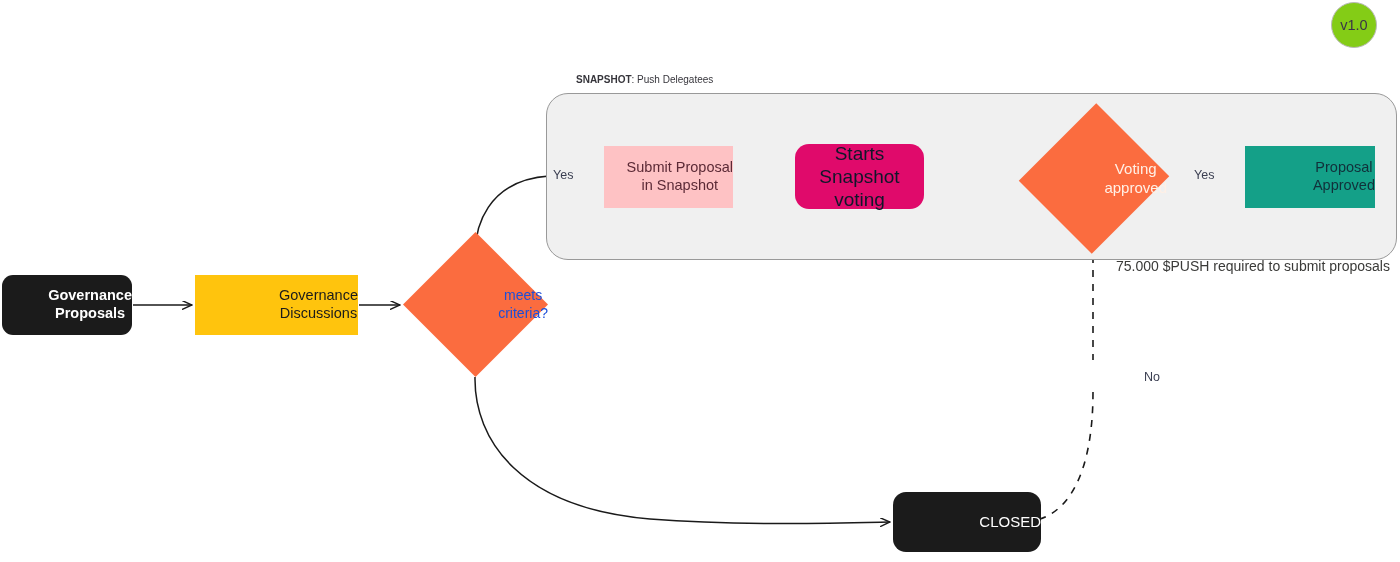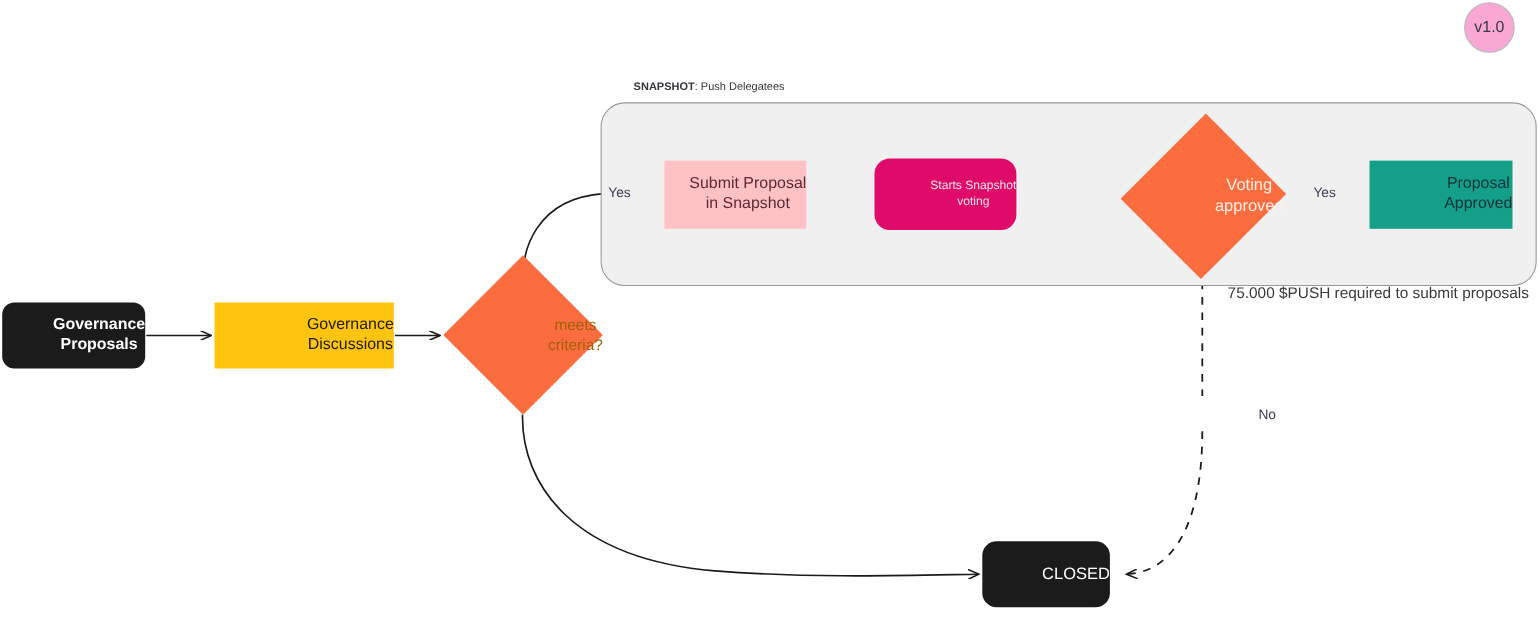--- a/index.html
+++ b/index.html
@@ -52,21 +52,21 @@
   #node-governance-discussions {
     left: 195px; top: 275px; width: 163px; height: 60px;
     background: #FFC40D;
     color: #1b1b1b;
     font-size: 14.5px;
     font-weight: 400;
   }
   #node-meets-criteria {
     left: 403px; top: 232px; width: 145px; height: 145px;
     font-size: 14px;
-    color: #a16207;
+    color: #1d4ed8;
   }
   #node-meets-criteria .diamond-bg,
   #node-voting-approved .diamond-bg {
     position: absolute;
     left: 0; top: 0; width: 100%; height: 100%;
     background: #FB6C3F;
     transform: rotate(45deg) scale(0.7071);
   }
   #node-meets-criteria .node-text,
   #node-voting-approved .node-text {
@@ -97,32 +97,32 @@
 
   #node-submit-proposal {
     left: 604px; top: 146px; width: 129px; height: 62px;
     background: #FEC2C4;
     color: #5b2a36;
     font-size: 14.5px;
   }
   #node-starts-voting {
     left: 795px; top: 144px; width: 129px; height: 65px;
     background: #E00A6B;
-    color: #e5e5e5;
+    color: #0f172a;
     border-radius: 14px;
-    font-size: 11px;
+    font-size: 19px;
   }
   #node-proposal-approved {
     left: 1245px; top: 146px; width: 130px; height: 62px;
     background: #14A088;
     color: #11303a;
     font-size: 14.5px;
   }
   #node-closed {
-    left: 893px; top: 492px; width: 116px; height: 60px;
+    left: 893px; top: 492px; width: 148px; height: 60px;
     background: #1b1b1b;
     color: #ffffff;
     border-radius: 13px;
     font-size: 15px;
   }
 
   .edge-label {
     position: absolute;
     font-size: 12.5px;
     color: #3b3f52;
@@ -145,21 +145,21 @@
     position: absolute;
     left: 1331px; top: 2px;
     width: 44px; height: 44px;
     border: 1.4px solid #b9b9b9;
     border-radius: 50%;
     display: flex;
     align-items: center;
     justify-content: center;
     font-size: 14.5px;
     color: #3a3547;
-    background: #f9a8d4;
+    background: #84cc16;
   }
 </style>
 </head>
 <body>
 
 <div id="canvas">
 
   <svg class="svg-layer" viewBox="0 0 1400 562" xmlns="http://www.w3.org/2000/svg">
     <defs>
       <marker id="arrowhead" markerWidth="11" markerHeight="9" refX="10" refY="4.5" orient="auto" markerUnits="userSpaceOnUse">

